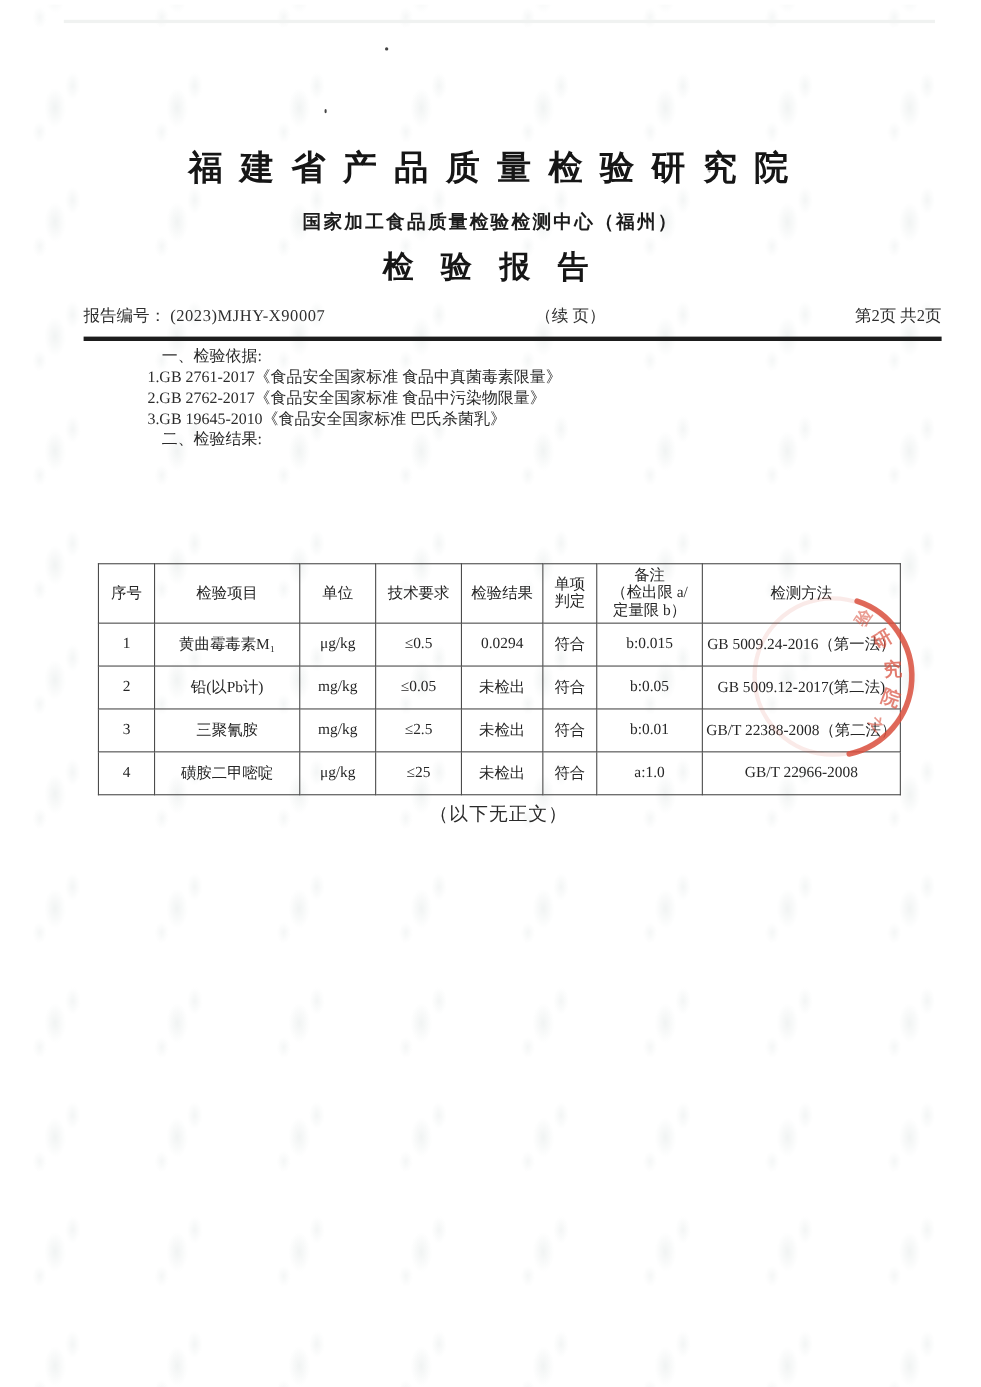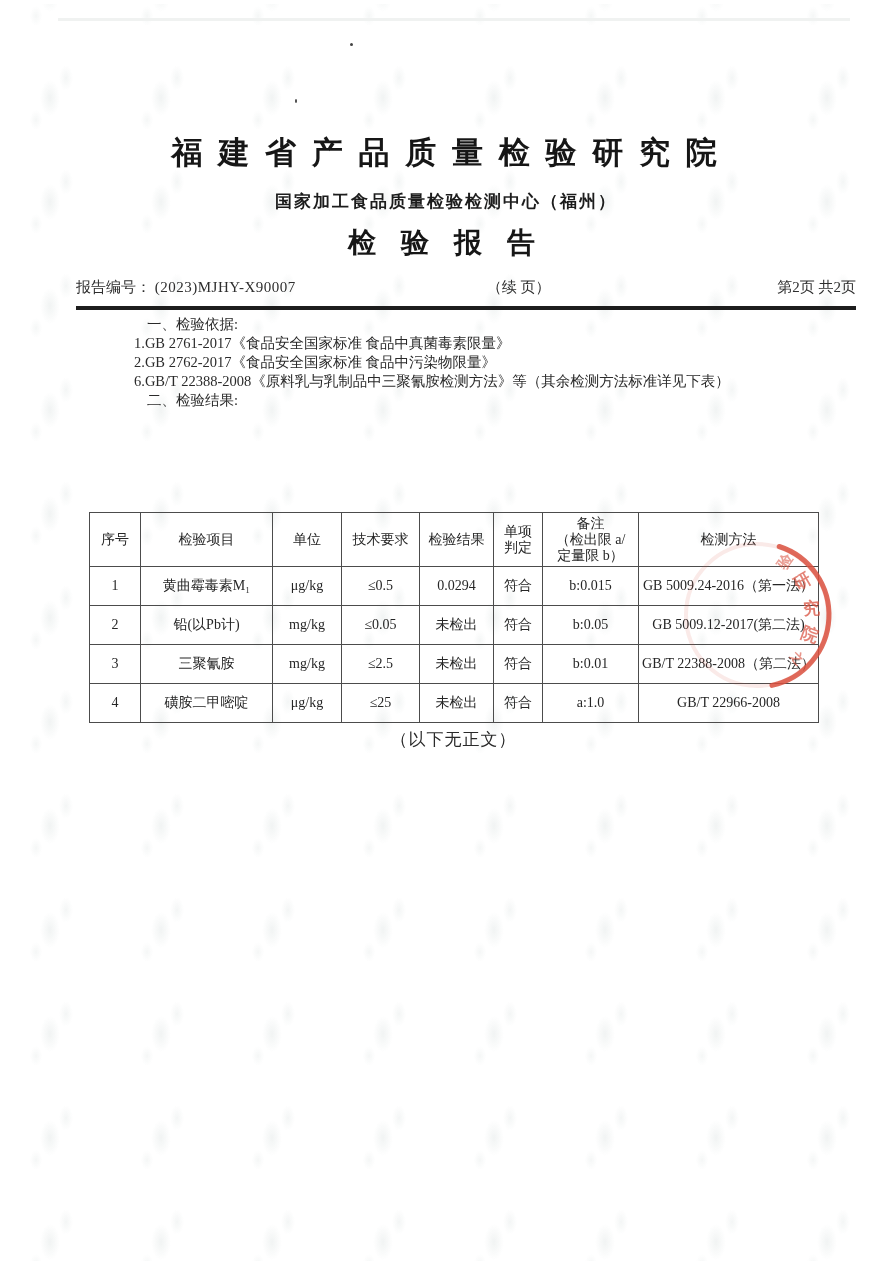--- a/index.html
+++ b/index.html
@@ -108,21 +108,21 @@
       <span class="meta-no">(2023)MJHY-X90007</span>
     </span>
     <span class="meta-continued">（续 页）</span>
     <span class="meta-page">第2页 共2页</span>
   </div>
 
   <div class="basis-block">
     <p class="basis-heading">一、检验依据:</p>
     <p class="basis-item">1.GB 2761-2017《食品安全国家标准 食品中真菌毒素限量》</p>
     <p class="basis-item">2.GB 2762-2017《食品安全国家标准 食品中污染物限量》</p>
-    <p class="basis-item">6.GB/T 22388-2008《原料乳与乳制品中三聚氰胺检测方法》等（其余检测方法标准详见下表）</p>
+    <p class="basis-item">3.GB 19645-2010《食品安全国家标准 巴氏杀菌乳》</p>
     <p class="results-heading">二、检验结果:</p>
   </div>
 
   <table class="results">
     <colgroup>
       <col style="width:51px">
         <col style="width:132px">
         <col style="width:69px">
         <col style="width:78px">
       <col style="width:74px">

